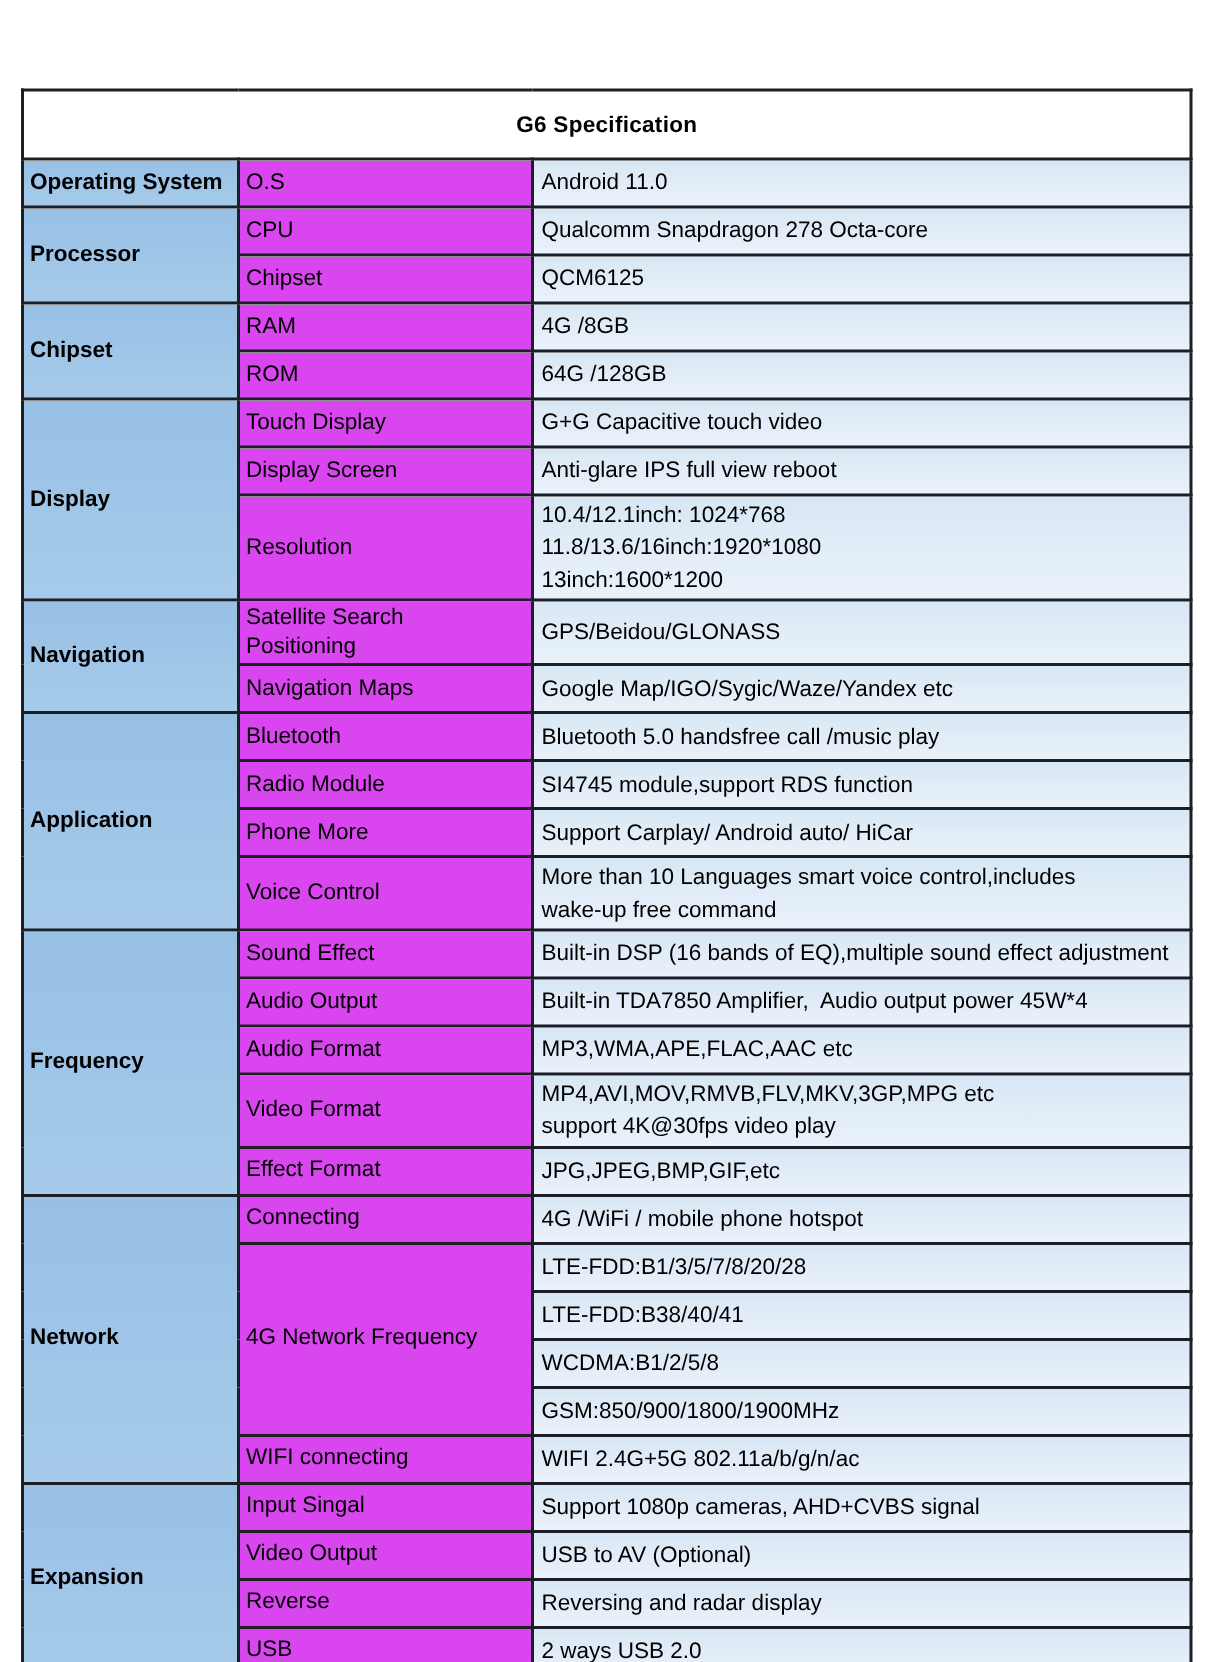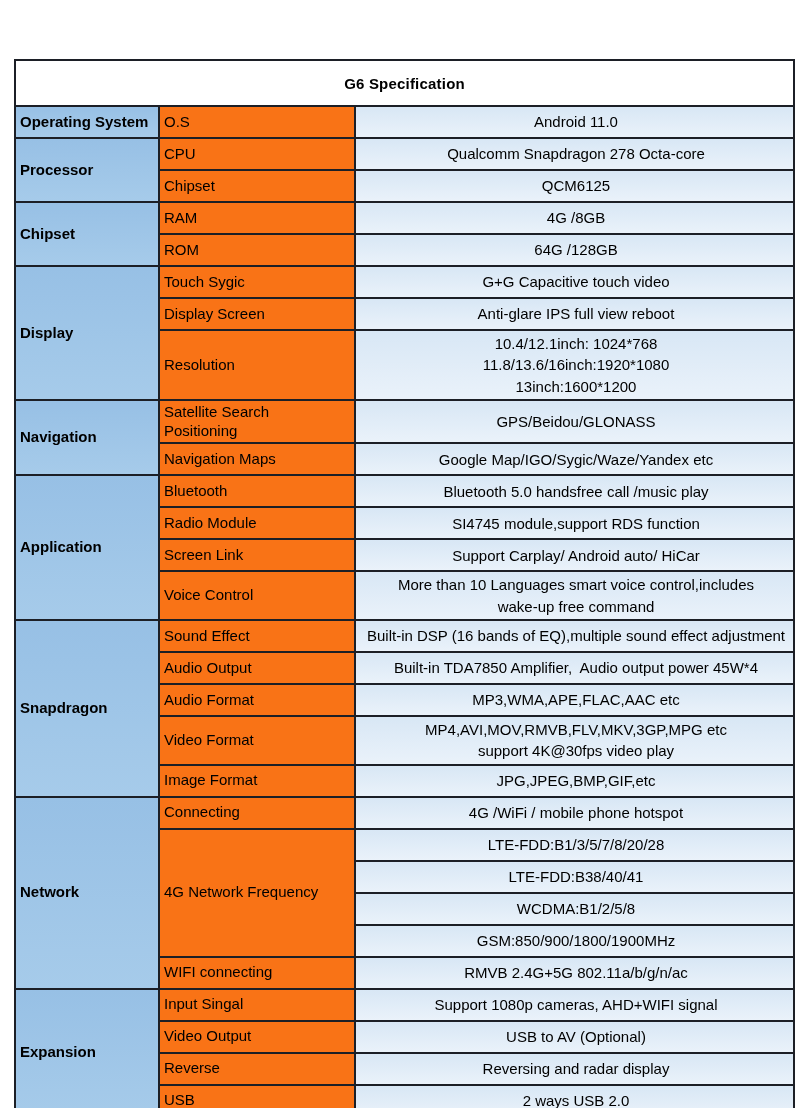--- a/index.html
+++ b/index.html
@@ -40,30 +40,29 @@
     color: #1F4E79;
     letter-spacing: 0.2px;
   }
   td.cat {
     background: linear-gradient(180deg, #97c0e5 0%, #a6cbea 100%);
     font-weight: bold;
     padding: 2px 2px 2px 4px;
     line-height: 1.25;
   }
   td.item {
-    background: #f97316;
+    background: #d946ef;
     padding: 2px 14px 2px 4px;
     line-height: 1.25;
   }
   td.val {
     background: linear-gradient(180deg, #d8e7f5 0%, #eaf2fa 100%);
     padding: 2px 2px 2px 5px;
     white-space: pre-wrap;
     line-height: 1.42;
-    text-align: center;
   }
   tr.r    { height: 32px; }
   tr.r2   { height: 34px; }
   tr.r3   { height: 68px; }
 </style>
 </head>
 <body>
 
 <div class="page">
   <table class="spec">
@@ -98,21 +97,21 @@
         <td class="item">RAM</td>
         <td class="val">4G /8GB</td>
       </tr>
       <tr class="r">
         <td class="item">ROM</td>
         <td class="val">64G /128GB</td>
       </tr>
 
       <tr class="r">
         <td class="cat" rowspan="3">Display</td>
-        <td class="item">Touch Sygic</td>
+        <td class="item">Touch Display</td>
         <td class="val">G+G Capacitive touch video</td>
       </tr>
       <tr class="r">
         <td class="item">Display Screen</td>
         <td class="val">Anti-glare IPS full view reboot</td>
       </tr>
       <tr class="r3">
         <td class="item">Resolution</td>
         <td class="val">10.4/12.1inch: 1024*768
 11.8/13.6/16inch:1920*1080
@@ -132,49 +131,49 @@
       <tr class="r">
         <td class="cat" rowspan="4">Application</td>
         <td class="item">Bluetooth</td>
         <td class="val">Bluetooth 5.0 handsfree call /music play</td>
       </tr>
       <tr class="r">
         <td class="item">Radio Module</td>
         <td class="val">SI4745 module,support RDS function</td>
       </tr>
       <tr class="r">
-        <td class="item">Screen Link</td>
+        <td class="item">Phone More</td>
         <td class="val">Support Carplay/ Android auto/ HiCar</td>
       </tr>
       <tr class="r2">
         <td class="item">Voice Control</td>
         <td class="val">More than 10 Languages smart voice control,includes
 wake-up free command</td>
       </tr>
 
       <tr class="r">
-        <td class="cat" rowspan="5">Snapdragon</td>
+        <td class="cat" rowspan="5">Frequency</td>
         <td class="item">Sound Effect</td>
         <td class="val">Built-in DSP (16 bands of EQ),multiple sound effect adjustment</td>
       </tr>
       <tr class="r">
         <td class="item">Audio Output</td>
         <td class="val">Built-in TDA7850 Amplifier,  Audio output power 45W*4</td>
       </tr>
       <tr class="r">
         <td class="item">Audio Format</td>
         <td class="val">MP3,WMA,APE,FLAC,AAC etc</td>
       </tr>
       <tr class="r2">
         <td class="item">Video Format</td>
         <td class="val">MP4,AVI,MOV,RMVB,FLV,MKV,3GP,MPG etc
 support 4K@30fps video play</td>
       </tr>
       <tr class="r">
-        <td class="item">Image Format</td>
+        <td class="item">Effect Format</td>
         <td class="val">JPG,JPEG,BMP,GIF,etc</td>
       </tr>
 
       <tr class="r">
         <td class="cat" rowspan="6">Network</td>
         <td class="item">Connecting</td>
         <td class="val">4G /WiFi / mobile phone hotspot</td>
       </tr>
       <tr class="r">
         <td class="item" rowspan="4">4G Network Frequency</td>
@@ -184,27 +183,27 @@
         <td class="val">LTE-FDD:B38/40/41</td>
       </tr>
       <tr class="r">
         <td class="val">WCDMA:B1/2/5/8</td>
       </tr>
       <tr class="r">
         <td class="val">GSM:850/900/1800/1900MHz</td>
       </tr>
       <tr class="r">
         <td class="item">WIFI connecting</td>
-        <td class="val">RMVB 2.4G+5G 802.11a/b/g/n/ac</td>
+        <td class="val">WIFI 2.4G+5G 802.11a/b/g/n/ac</td>
       </tr>
 
       <tr class="r">
         <td class="cat" rowspan="4">Expansion</td>
         <td class="item">Input Singal</td>
-        <td class="val">Support 1080p cameras, AHD+WIFI signal</td>
+        <td class="val">Support 1080p cameras, AHD+CVBS signal</td>
       </tr>
       <tr class="r">
         <td class="item">Video Output</td>
         <td class="val">USB to AV (Optional)</td>
       </tr>
       <tr class="r">
         <td class="item">Reverse</td>
         <td class="val">Reversing and radar display</td>
       </tr>
       <tr class="r">

